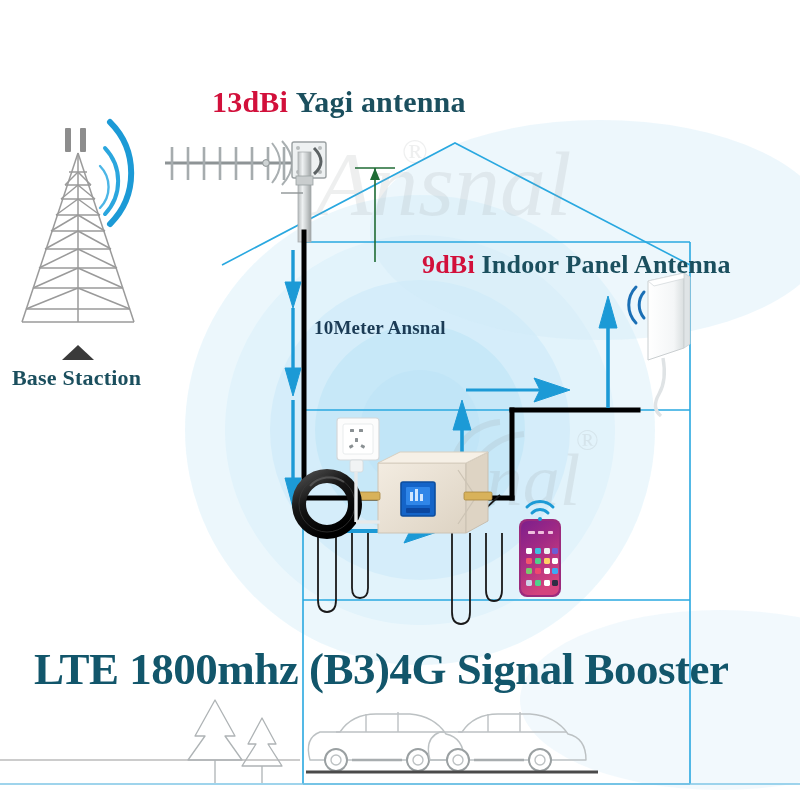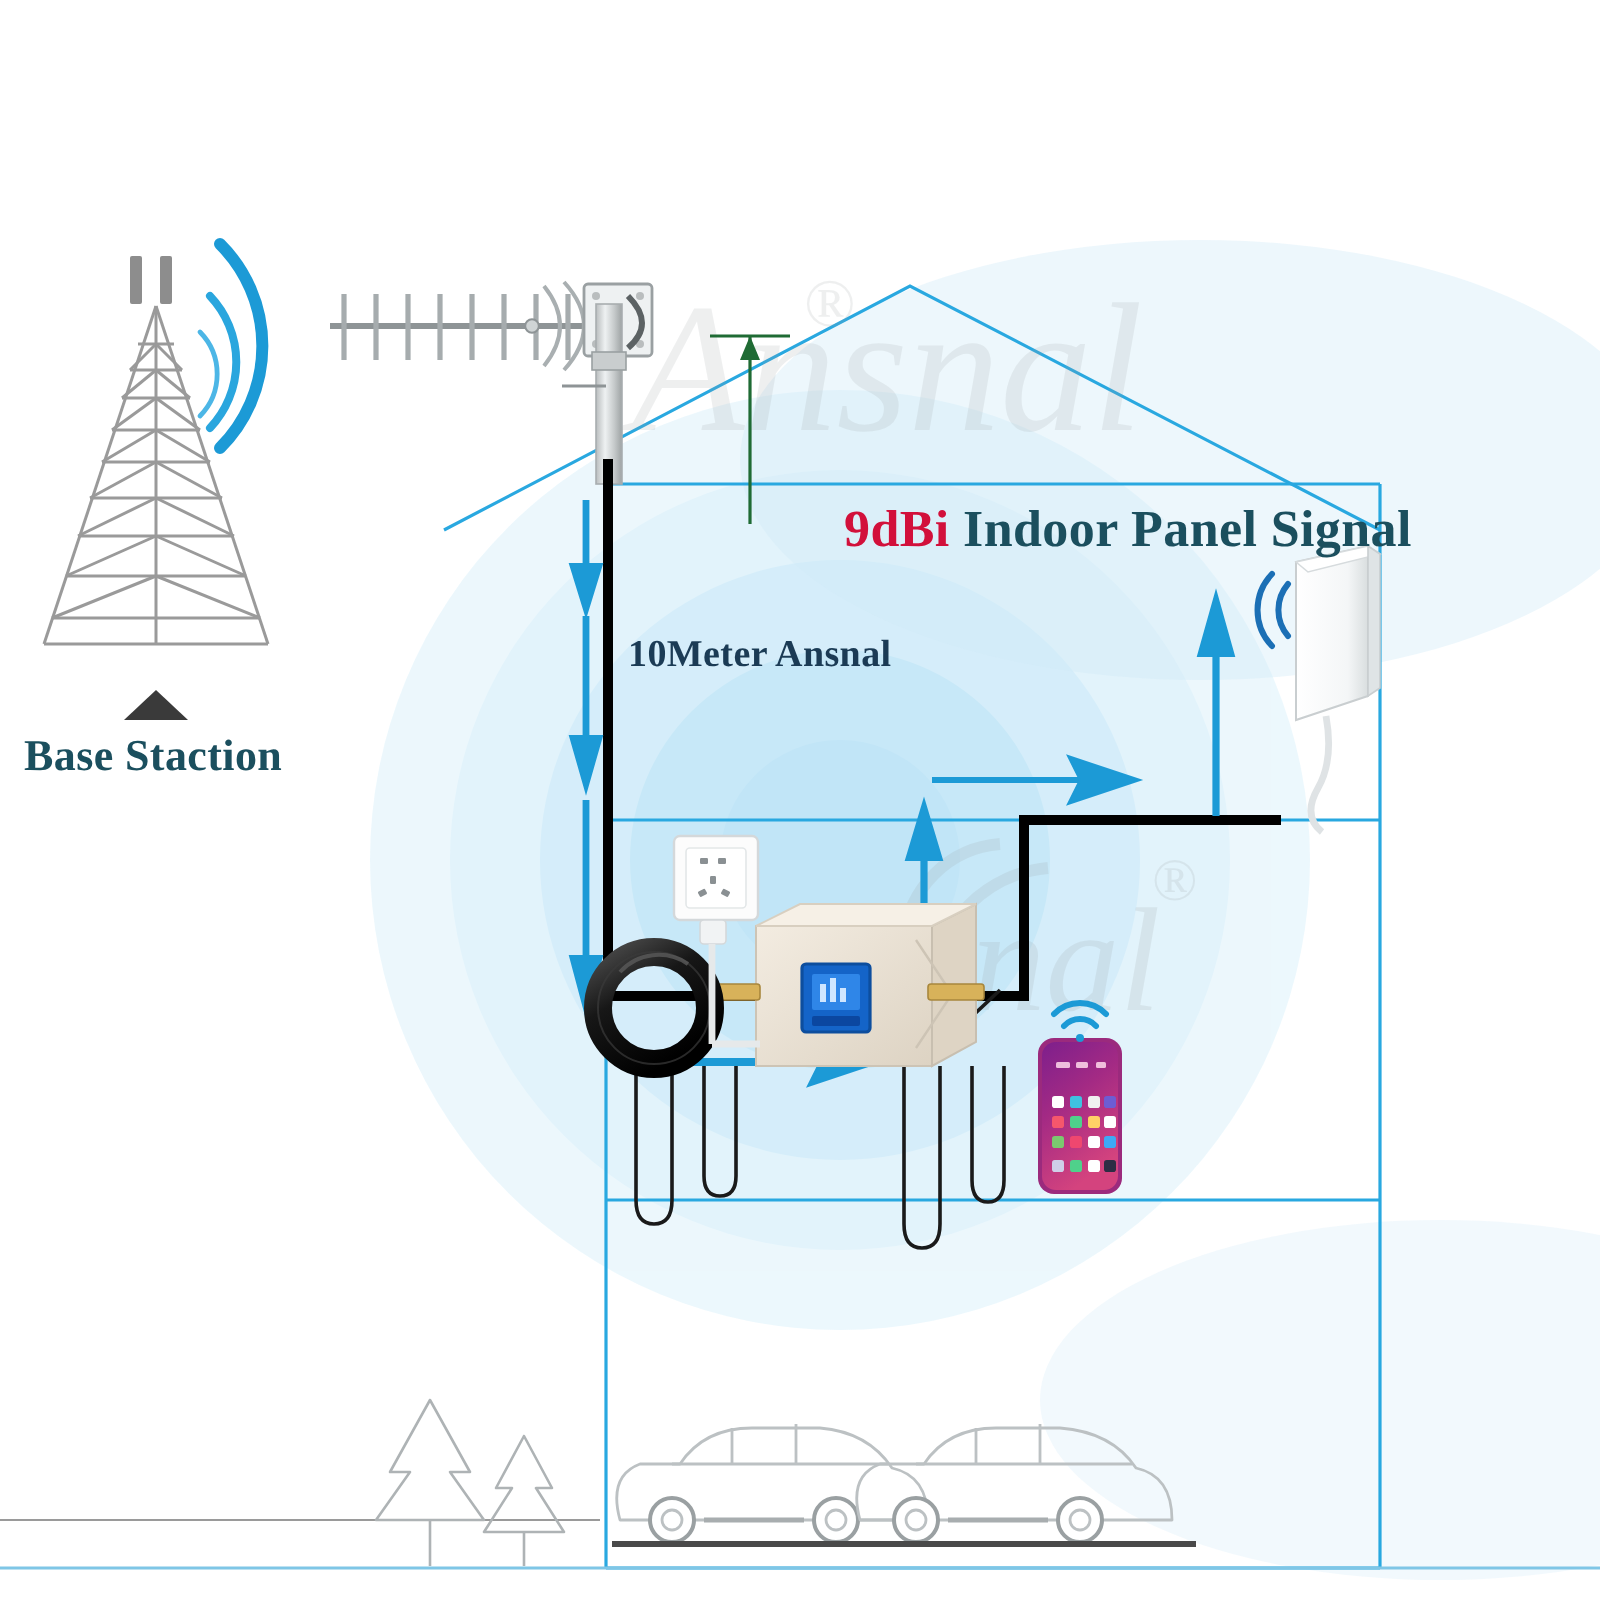--- a/index.html
+++ b/index.html
@@ -370,23 +370,27 @@
         <circle cx="458" cy="760" r="11" fill="#ffffff" stroke="#9aa0a2" stroke-width="2"></circle>
         <circle cx="458" cy="760" r="5" fill="#ffffff" stroke="#bcc1c3" stroke-width="1.4"></circle>
         <circle cx="540" cy="760" r="11" fill="#ffffff" stroke="#9aa0a2" stroke-width="2"></circle>
         <circle cx="540" cy="760" r="5" fill="#ffffff" stroke="#bcc1c3" stroke-width="1.4"></circle>
         <line x1="474" y1="760" x2="524" y2="760" stroke="#a8adaf" stroke-width="2.5"></line>
       </g>
       <line x1="306" y1="772" x2="598" y2="772" stroke="#4a4a4a" stroke-width="3"></line>
     </g>
   </svg>
 
+  <div class="label" id="lbl-yagi">
+    <span class="red">13dBi</span><span class="teal">&nbsp;</span><span class="teal">Yagi antenna</span>
+  </div>
 
   <div class="label" id="lbl-panel">
-    <span class="red">9dBi</span><span class="teal">&nbsp;</span><span class="teal">Indoor Panel Signal</span>
+    <span class="red">9dBi</span><span class="teal">&nbsp;</span><span class="teal">Indoor Panel Antenna</span>
   </div>
 
   <div class="label" id="lbl-cable">10Meter Ansnal</div>
 
   <div class="label" id="lbl-base">Base Staction</div>
 
+  <div class="label" id="lbl-title">LTE 1800mhz (B3)4G Signal Booster</div>
 
 </div>
 
 </body></html>

